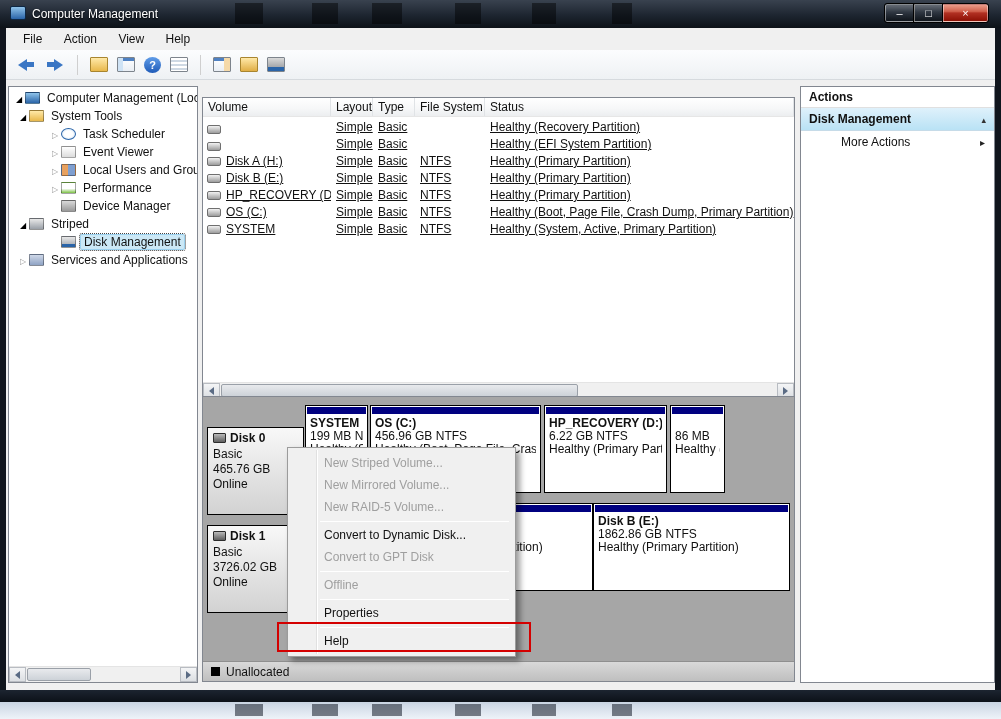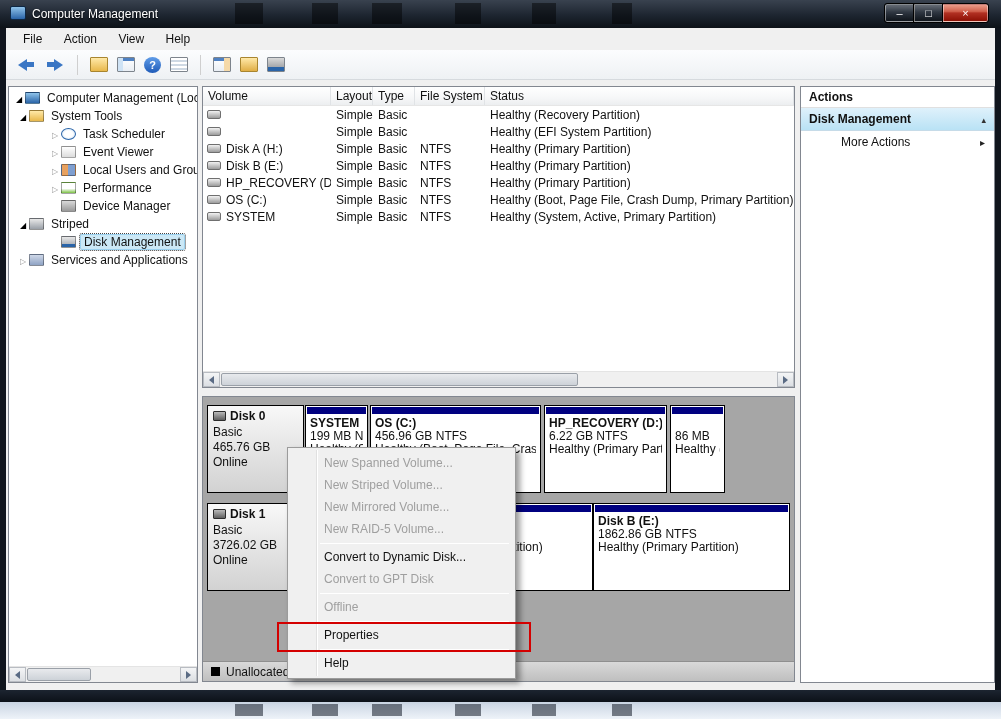--- a/index.html
+++ b/index.html
@@ -79,27 +79,27 @@
   .sb-btn { position:absolute; top:0; width:17px; height:15px;
     background:linear-gradient(#f4f5f6,#dcdfe3); border:1px solid #b8bcc2;
     display:flex; align-items:center; justify-content:center; }
   .sb-left { left:0; } .sb-right { right:0; }
   .tri-l { width:0;height:0;border-top:4px solid transparent;border-bottom:4px solid transparent;border-right:5px solid #5a6b84; }
   .tri-r { width:0;height:0;border-top:4px solid transparent;border-bottom:4px solid transparent;border-left:5px solid #5a6b84; }
   .sb-thumb { position:absolute; top:1px; height:13px; background:linear-gradient(#e8eaed,#cdd2d8);
     border:1px solid #9aa0a8; border-radius:2px; }
 
   
-  #volume-pane { left:202px; top:86px; width:593px; height:302px; overflow:hidden; }
+  #volume-pane { left:202px; top:97px; width:593px; height:302px; overflow:hidden; }
   .vl-header { display:flex; height:19px; border-bottom:1px solid #e6e6e6; }
   .vl-header .hc { background:linear-gradient(#ffffff,#f6f7f8 60%,#eceef0);
     border-right:1px solid #e0e3e6; padding-left:5px; line-height:18px; overflow:hidden; white-space:nowrap; }
   .c1 { width:128px; flex:0 0 128px; } .c2 { width:42px; flex:0 0 42px; }
   .c3 { width:42px; flex:0 0 42px; } .c4 { width:70px; flex:0 0 70px; } .c5 { flex:1; }
-  .vl-row { display:flex; height:17px; align-items:center; white-space:nowrap; }
+  .vl-row { display:flex; height:17px; align-items:flex-end; white-space:nowrap;text-decoration:underline; }
   .vl-row .cell { overflow:hidden; padding-left:5px; }
   .vol-name { display:flex; align-items:center; padding-left:4px !important; }
   .vol-ico { width:14px; height:9px; background:linear-gradient(#f2f2f2,#9c9c9c);
     border:1px solid #6f6f6f; border-radius:2px; margin-right:5px; flex:0 0 14px; }
 
   
   #actions-pane { left:800px; top:86px; width:195px; height:597px; }
   .ap-title { font-weight:bold; padding:3px 8px; height:21px; border-bottom:1px solid #e0e0e0; }
   .ap-group { height:23px; background:linear-gradient(#dff1fb,#b9e2f5);
     border-bottom:1px solid #c6dbe8; display:flex; align-items:center; }
@@ -107,21 +107,21 @@
   .chev-up:before { content:"▴"; font-family:"DejaVu Sans",sans-serif; font-size:9px; color:#333; }
   .ap-group .chev-up { margin-right:8px; }
   .ap-more { height:22px; display:flex; align-items:center; }
   .ap-more .lbl { margin-left:40px; flex:1; }
   .chev-right:before { content:"▸"; font-family:"DejaVu Sans",sans-serif; font-size:10px; color:#222; }
   .ap-more .chev-right { margin-right:9px; }
 
   
   #disk-pane { left:202px; top:396px; width:593px; height:286px; background:#a6a6a6; overflow:hidden; }
   .disk-hdr { position:absolute; left:4px; width:97px; height:88px;
-    background:linear-gradient(#f8f8f8,#d2d2d2); border:1px solid #000; padding:3px 5px; }
+    background:linear-gradient(#f8f8f8,#d2d2d2); border:1px solid #000; padding:3px 5px;margin-top:22px; }
   .dh-line1 { display:flex; align-items:center; font-weight:bold; margin-bottom:2px; }
   .dsk-ico { width:13px; height:10px; background:linear-gradient(#b9b9b9,#5f5f5f);
     border:1px solid #2c2c2c; border-radius:1px; margin-right:4px; }
   .dh-line { line-height:15px; }
   .part { position:absolute; height:88px; background:#fff; border:1px solid #000; padding:1px; }
   .pband { height:7px; background:#000080; margin-bottom:2px; }
   .ptxt { padding:0 3px; overflow:hidden; }
   .pt-title { font-weight:bold; height:14px; line-height:14px; white-space:nowrap; overflow:hidden; }
   .pt-line { height:13px; line-height:13px; white-space:nowrap; overflow:hidden; }
   .d0 { top:8px; } .d1 { top:106px; }
@@ -435,21 +435,20 @@
       </div>
     </div>
 
     <div class="legendbar">
       <span class="leg-swatch"></span>
       <span>Unallocated</span>
     </div>
   </div>
 
   <div id="context-menu">
-    <div class="mi disabled">New Spanned Volume...</div>
     <div class="mi disabled">New Striped Volume...</div>
     <div class="mi disabled">New Mirrored Volume...</div>
     <div class="mi disabled">New RAID-5 Volume...</div>
     <div class="msep"></div>
     <div class="mi">Convert to Dynamic Disk...</div>
     <div class="mi disabled">Convert to GPT Disk</div>
     <div class="msep"></div>
     <div class="mi disabled">Offline</div>
     <div class="msep"></div>
     <div class="mi">Properties</div>

